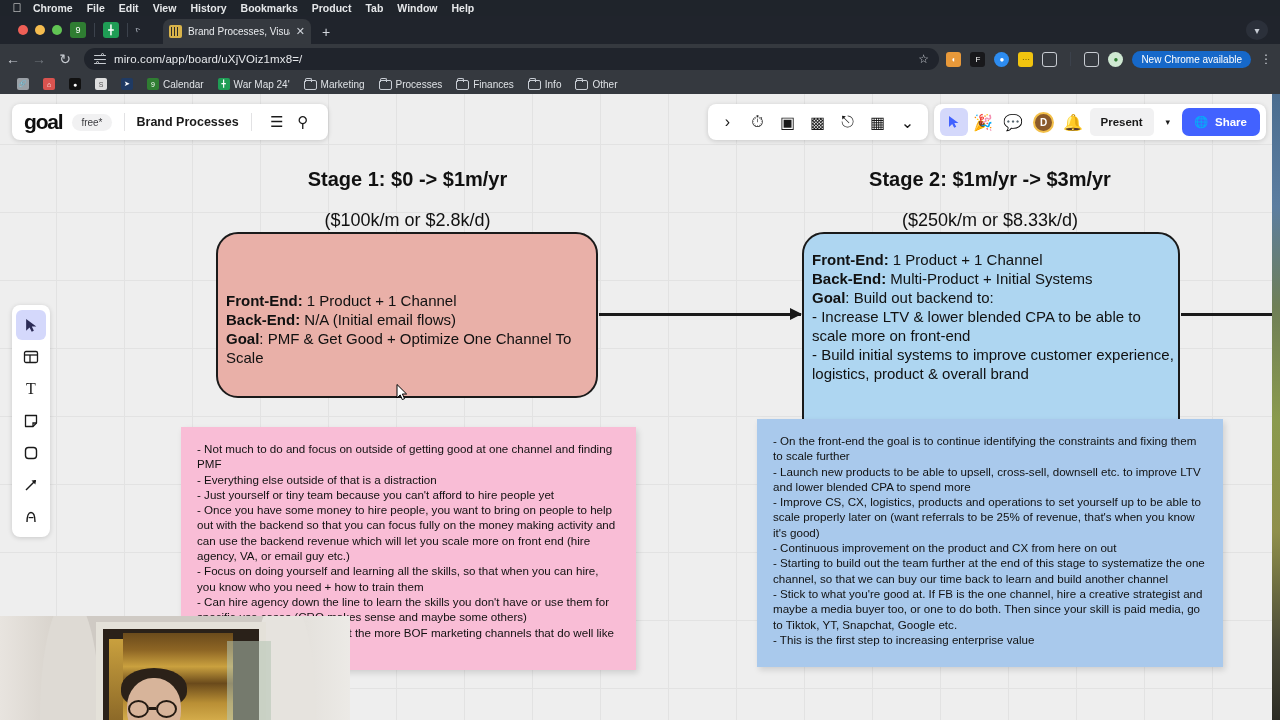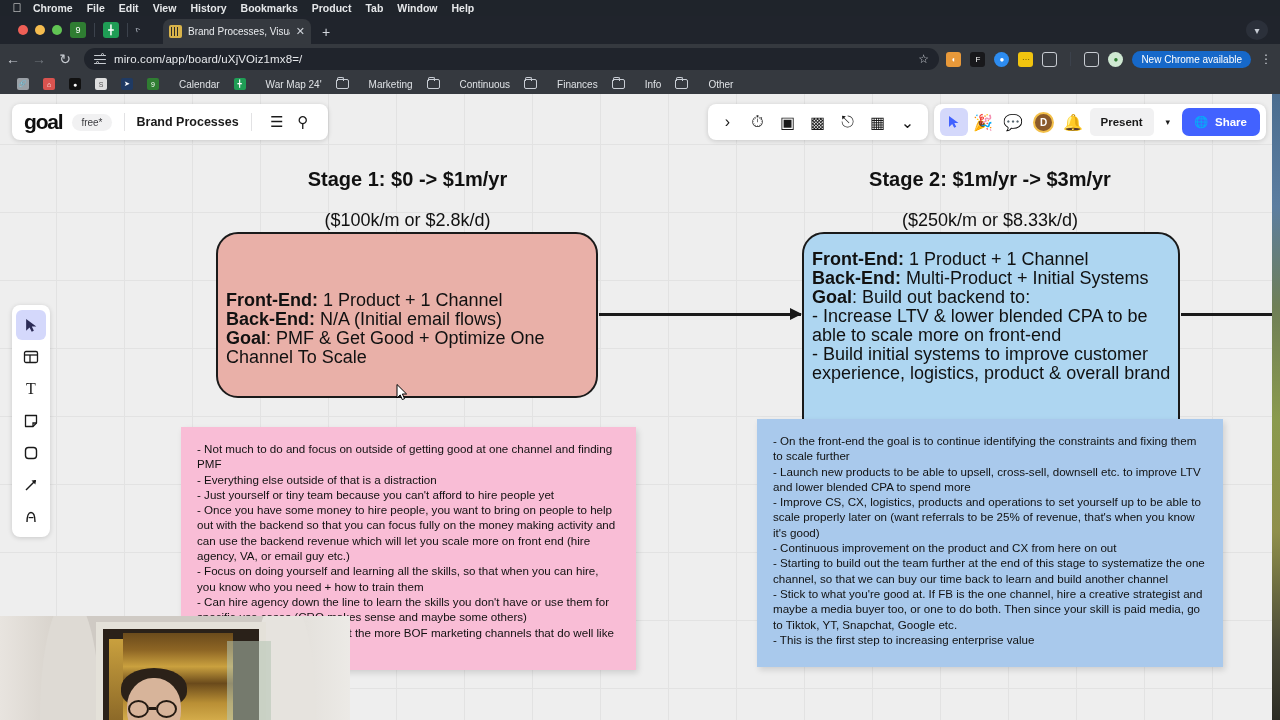--- a/index.html
+++ b/index.html
@@ -64,21 +64,21 @@
   .omni-glyph b:nth-of-type(2){ left:2px; top:7.5px;}
   .omni-url { color: #e7e9ec; font-size: 11.5px; letter-spacing:0.1px;}
   .star { margin-left: auto; color: #c8ccd2; font-size: 12px; }
   .ext-icons { position:absolute; right: 8px; display: flex; align-items: center; gap: 9px; }
   .ext { width: 15px; height: 15px; border-radius: 3px; display:flex;align-items:center;justify-content:center;font-size:8px;color:#fff;}
   .newchrome { background:#1668c9; color:#fff; font-size:10px; border-radius:11px; padding:3px 9px; white-space:nowrap;}
   .kebab { color:#d0d4da; font-size:12px; letter-spacing:0; line-height:8px;}
 
   
   .bookmarks { position:absolute; top:74px; left:0; width:1280px; height:20px; background:#35393f; display:flex; align-items:center; padding-left:10px; gap:0; }
-  .bm { display:flex; align-items:center; gap:20px; padding:0 7px; color:#dfe2e6; font-size:10px; white-space:nowrap;}
+  .bm { display:flex; align-items:flex-end; gap:4px; padding:0 7px; color:#dfe2e6; font-size:10px; white-space:nowrap;}
   .bm-ico { width:12px; height:12px; border-radius:2px; display:flex;align-items:center;justify-content:center;font-size:7px;color:#fff;}
   .folder-ico { width:13px;height:10px; border:1.2px solid #c9ced5; border-radius:2px; position:relative;}
   .folder-ico::before{content:"";position:absolute;top:-3px;left:0px;width:5px;height:3px;border:1.2px solid #c9ced5;border-bottom:none;border-radius:2px 2px 0 0;}
 
   
   .page { position:absolute; top:94px; left:0; width:1280px; height:626px; background:#eeeeee; overflow:hidden; }
   .grid {
     position:absolute; inset:0;
     background-image:
       linear-gradient(to right, #e2e2e2 1px, transparent 1px),
@@ -120,21 +120,21 @@
 
   
   .stage-head { position:absolute; text-align:center; color:#111; }
   .stage-title { font-size:20px; font-weight:700; line-height:26px; white-space:nowrap;}
   .stage-sub { font-size:18px; line-height:26px; white-space:nowrap;margin-top:15px;}
 
   
   .stage-box { position:absolute; border:2px solid #1a1a1a; border-radius:22px; }
   .box-pink { background:#e9b0a8; }
   .box-blue { background:#aed6f1; }
-  .box-text { font-size:18px; line-height:19px; color:#111; }
+  .box-text { font-size:15px; line-height:19px; color:#111; }
   .box-text b { font-weight:700; }
 
   
   .arrow { position:absolute; height:3px; background:#1a1a1a; }
   .arrow::after {
     content:""; position:absolute; right:-1px; top:-5px;
     border-left:12px solid #1a1a1a; border-top:6.5px solid transparent; border-bottom:6.5px solid transparent;
   }
   .arrow.noHead::after { display:none; }
 
@@ -261,21 +261,21 @@
   <div class="bm">
     <span class="bm-ico" style="background:#1f9d55">╋</span>
     <span>War Map 24'</span>
   </div>
   <div class="bm">
     <span class="folder-ico"></span>
     <span>Marketing</span>
   </div>
   <div class="bm">
     <span class="folder-ico"></span>
-    <span>Continuous</span>
+    <span>Processes</span>
   </div>
   <div class="bm">
     <span class="folder-ico"></span>
     <span>Finances</span>
   </div>
   <div class="bm">
     <span class="folder-ico"></span>
     <span>Info</span>
   </div>
   <div class="bm">

